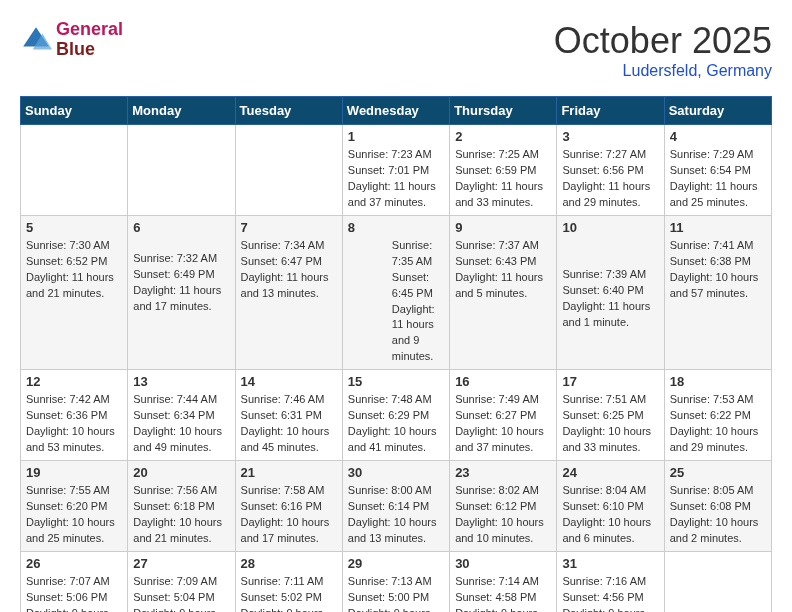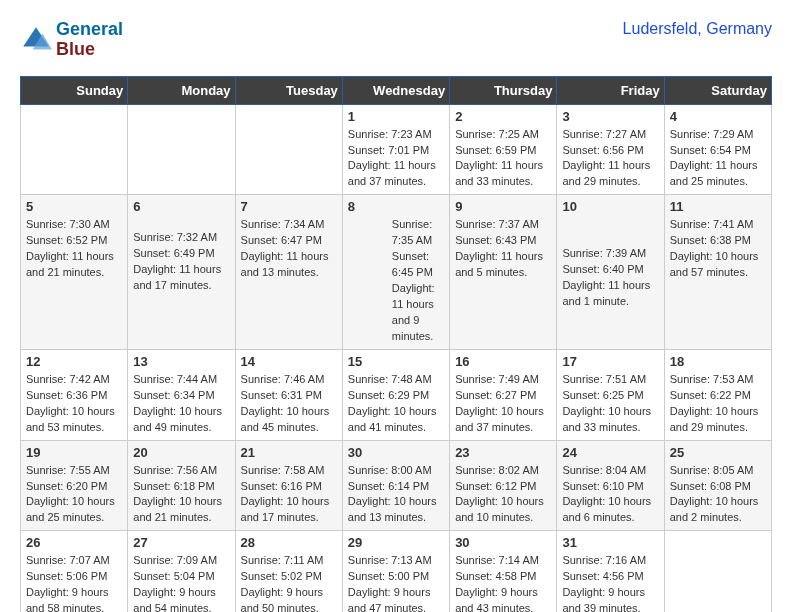--- a/index.html
+++ b/index.html
@@ -22,21 +22,21 @@
       gap: 4px;
     }
     .logo-text {
       display: flex;
       flex-direction: column;
       line-height: 1.1;
     }
     .logo-general {
       font-size: 18px;
       font-weight: bold;
-      color: #0369a1;
+      color: #be185d;
     }
     .logo-blue {
       font-size: 18px;
       font-weight: bold;
       color: #7f1d1d;
     }
     .logo-icon {
       width: 32px;
       height: 32px;
     }
@@ -51,26 +51,26 @@
     .location {
       font-size: 16px;
       color: #1d4ed8;
     }
     .calendar {
       width: 100%;
       border-collapse: collapse;
       border: 1px solid #ccc;
     }
     .calendar th {
-      background: #404040;
+      background: #0c4a6e;
       color: #fff;
       font-size: 13px;
       font-weight: bold;
       padding: 6px 4px;
-      text-align: right;
+      text-align: left;
       border: 1px solid #2660a0;
     }
     .calendar td {
       vertical-align: top;
       border: 1px solid #ccc;
       padding: 4px 5px;
       width: 107px;
       min-height: 80px;
       font-size: 11px;
       color: #333;
@@ -105,20 +105,21 @@
     <svg class="logo-icon" viewBox="0 0 40 40">
       <polygon points="20,4 36,28 4,28" fill="#2e75b6"></polygon>
       <polygon points="28,12 40,32 16,32" fill="#5ba3d9" opacity="0.7"></polygon>
     </svg>
     <div class="logo-text">
       <span class="logo-general">General</span>
       <span class="logo-blue">Blue</span>
     </div>
   </div>
   <div class="title-block">
+    <div class="month-title">October 2025</div>
     <div class="location">Ludersfeld, Germany</div>
   </div>
 </div>
 
 <table class="calendar">
   <thead>
     <tr>
     <th>Sunday</th>
         <th>Monday</th>
         <th>Tuesday</th>

